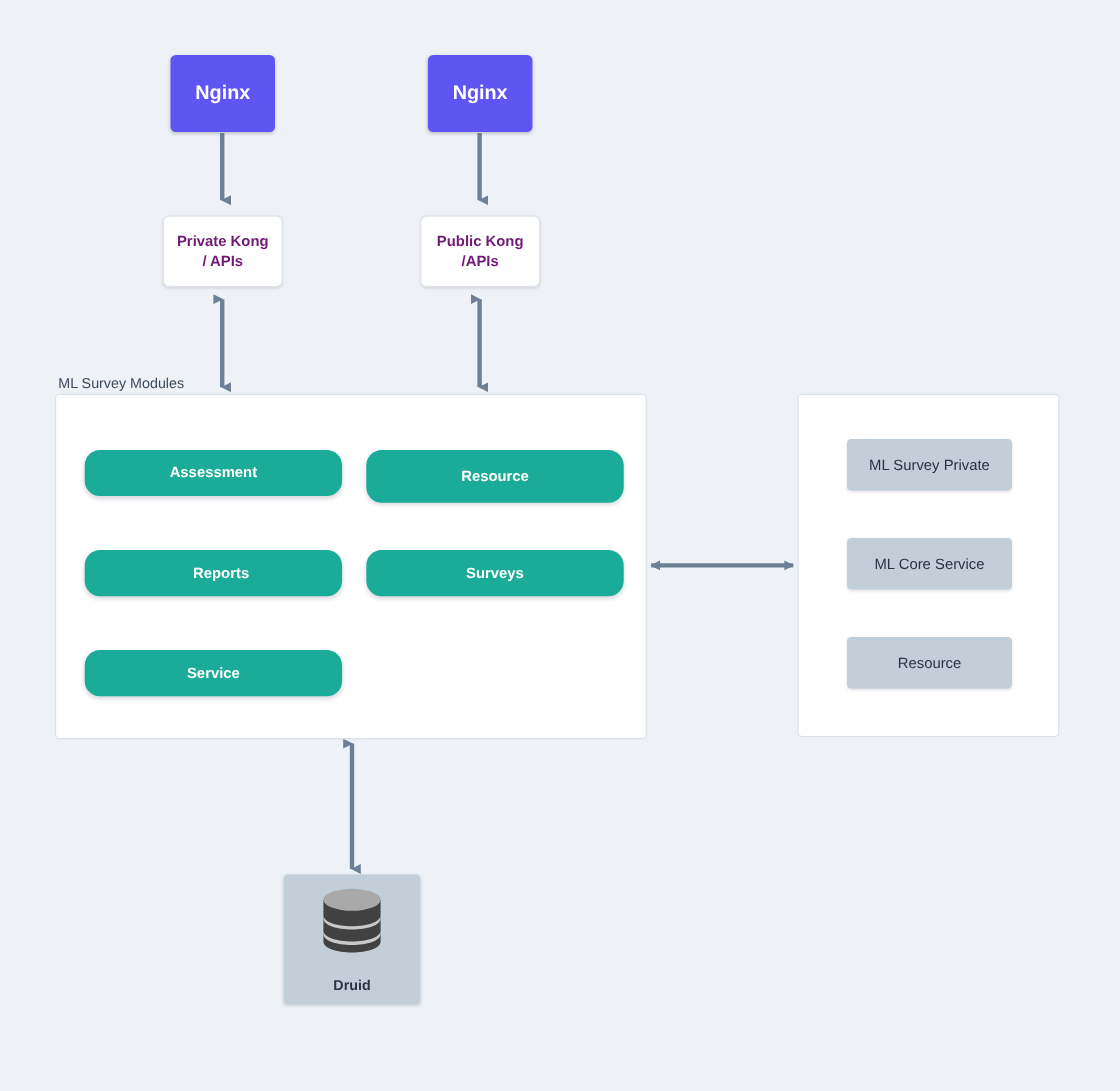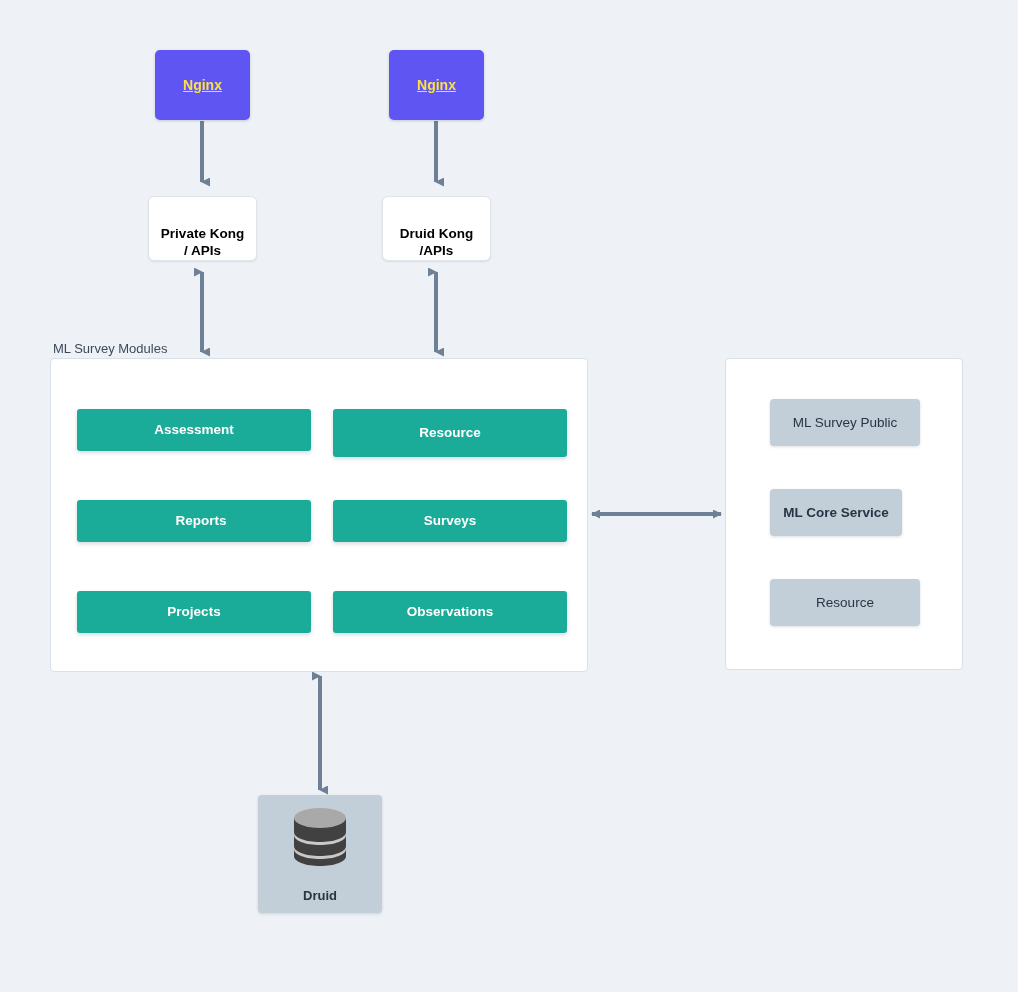--- a/index.html
+++ b/index.html
@@ -25,38 +25,36 @@
     box-sizing: border-box;
     display: flex;
     align-items: center;
     justify-content: center;
     text-align: center;
     line-height: 1.3;
   }
 
   .nginx-node {
     background: #5f55f2;
-    color: #fde047;
-    font-size: 14px;
+    color: #ffffff;
+    font-size: 18px;
     font-weight: bold;
     border-radius: 5px;
     box-shadow: 0 1px 3px rgba(40,50,70,0.22);
-    text-decoration: underline;
   }
 
   .kong-node {
     background: #ffffff;
-    color: #000000;
+    color: #701a75;
     font-size: 13.5px;
     font-weight: bold;
     border: 1px solid #dfe4ea;
     border-radius: 6px;
     box-shadow: 0 1px 2px rgba(40,50,70,0.10);
     white-space: pre-line;
-    align-items: flex-end;
   }
 
   .panel {
     position: absolute;
     box-sizing: border-box;
     background: #ffffff;
     border: 1.5px solid #d8e0e8;
     border-radius: 4px;
   }
 
@@ -65,21 +63,21 @@
     font-size: 13px;
     color: #3d4a5c;
     white-space: nowrap;
   }
 
   .module-node {
     background: #1aab99;
     color: #ffffff;
     font-size: 13.5px;
     font-weight: bold;
-    border-radius: 3px;
+    border-radius: 14px;
     box-shadow: 0 2px 4px rgba(40,50,70,0.18);
   }
 
   .service-node {
     background: #c2ced8;
     color: #2b3445;
     font-size: 13.5px;
     font-weight: normal;
     border-radius: 4px;
     box-shadow: 0 1px 3px rgba(40,50,70,0.16);
@@ -166,21 +164,21 @@
   <div class="node nginx-node" style="left:389px; top:50px; width:95px; height:70px;">
     <span>Nginx</span>
   </div>
 
   <div class="node kong-node" style="left:148px; top:196px; width:109px; height:65px;">
     <span>Private Kong
 / APIs</span>
   </div>
 
   <div class="node kong-node" style="left:382px; top:196px; width:109px; height:65px;">
-    <span>Druid Kong
+    <span>Public Kong
 /APIs</span>
   </div>
 
   <div class="panel-label" style="left:53px; top:341px;">ML Survey Modules</div>
 
   <div class="panel" style="left:50px; top:358px; width:538px; height:314px;">
 
     <div class="node module-node" style="left:26px; top:50px; width:234px; height:42px;">
       <span>Assessment</span>
     </div>
@@ -191,35 +189,32 @@
 
     <div class="node module-node" style="left:26px; top:141px; width:234px; height:42px;padding-left:14px;">
       <span>Reports</span>
     </div>
 
     <div class="node module-node" style="left:282px; top:141px; width:234px; height:42px;">
       <span>Surveys</span>
     </div>
 
     <div class="node module-node" style="left:26px; top:232px; width:234px; height:42px;">
-      <span>Projects</span>
-    </div>
-
-    <div class="node module-node" style="left:282px; top:232px; width:234px; height:42px;">
-      <span>Observations</span>
-    </div>
+      <span>Service</span>
+    </div>
+
   </div>
 
   <div class="panel" style="left:725px; top:358px; width:238px; height:312px;">
 
     <div class="node service-node" style="left:44px; top:40px; width:150px; height:47px;">
-      <span>ML Survey Public</span>
-    </div>
-
-    <div class="node service-node" style="left:44px; top:130px; width:132px; height:47px;font-weight:bold;">
+      <span>ML Survey Private</span>
+    </div>
+
+    <div class="node service-node" style="left:44px; top:130px; width:150px; height:47px;">
       <span>ML Core Service</span>
     </div>
 
     <div class="node service-node" style="left:44px; top:220px; width:150px; height:47px;">
       <span>Resource</span>
     </div>
   </div>
 
   <div class="store-node" style="left:258px; top:795px; width:124px; height:118px;gap:14px;">
     <svg class="db-icon" width="60" height="62" viewBox="0 0 60 62">

